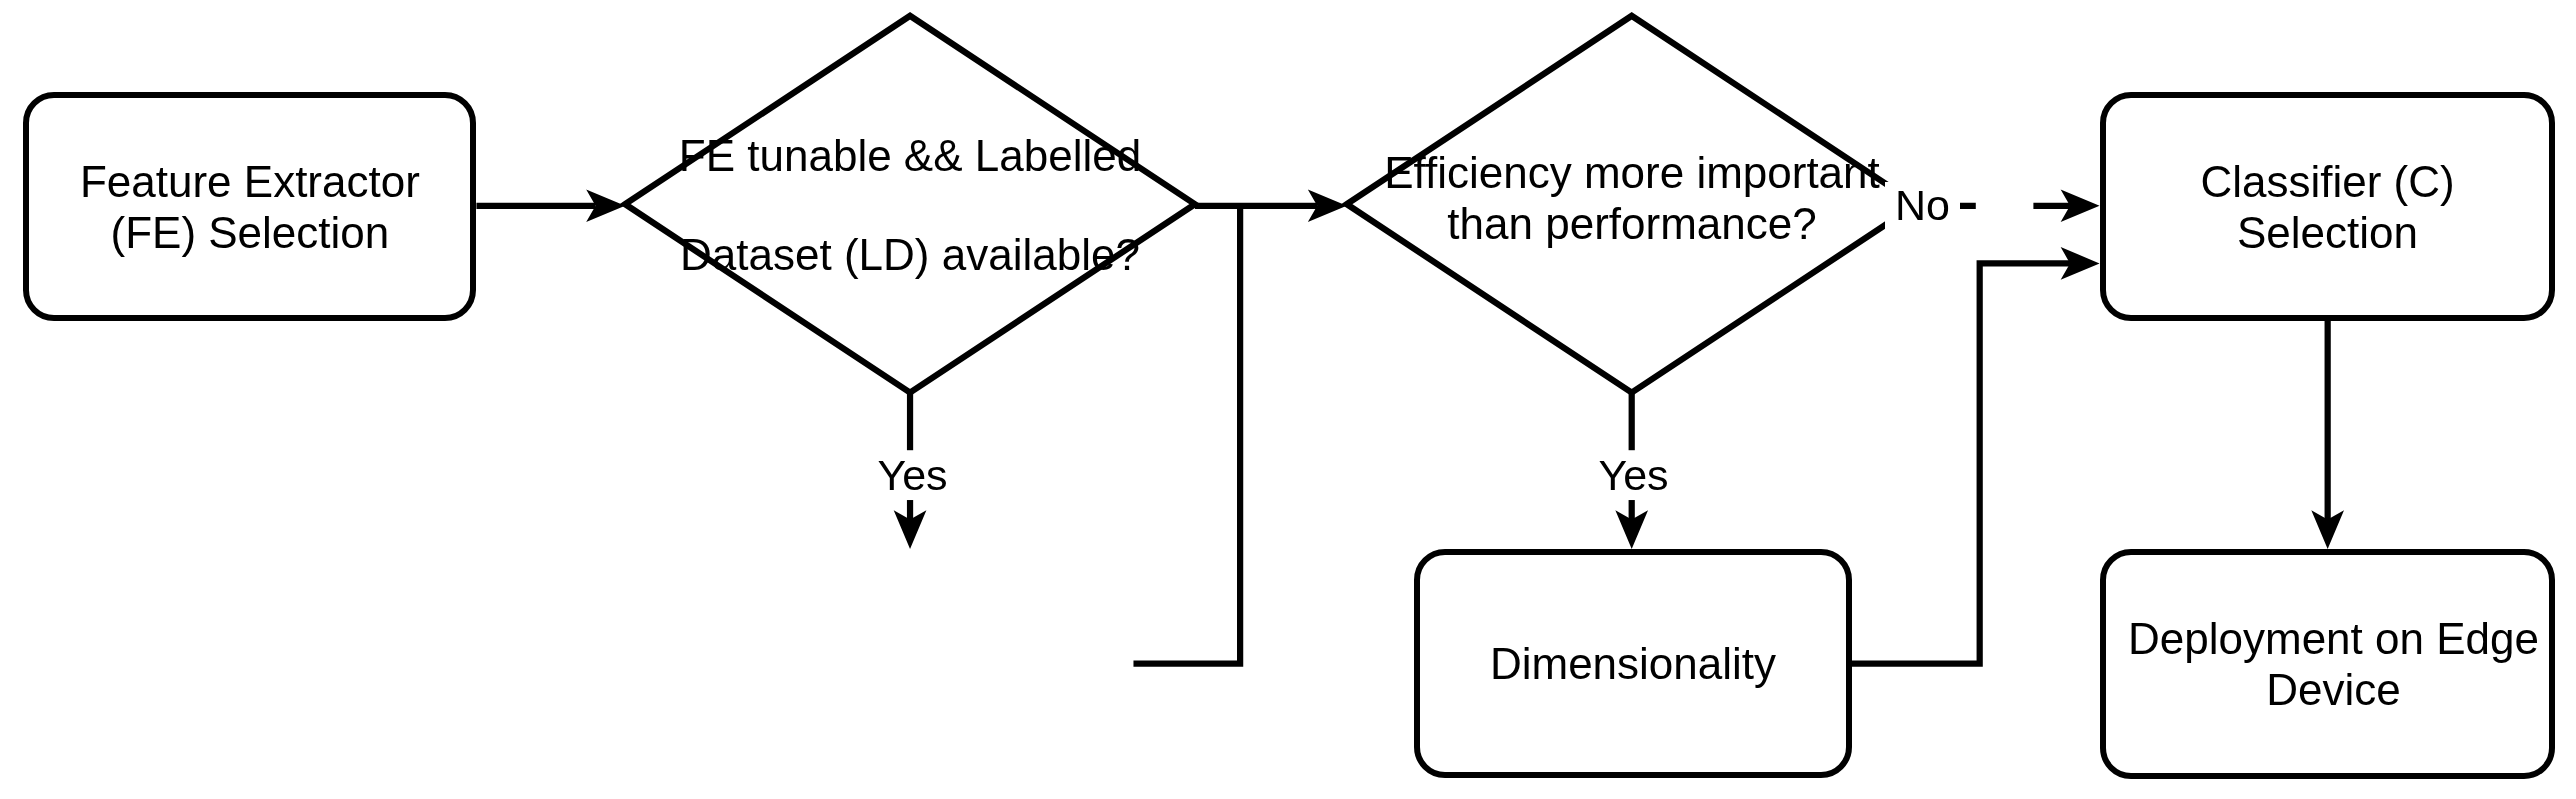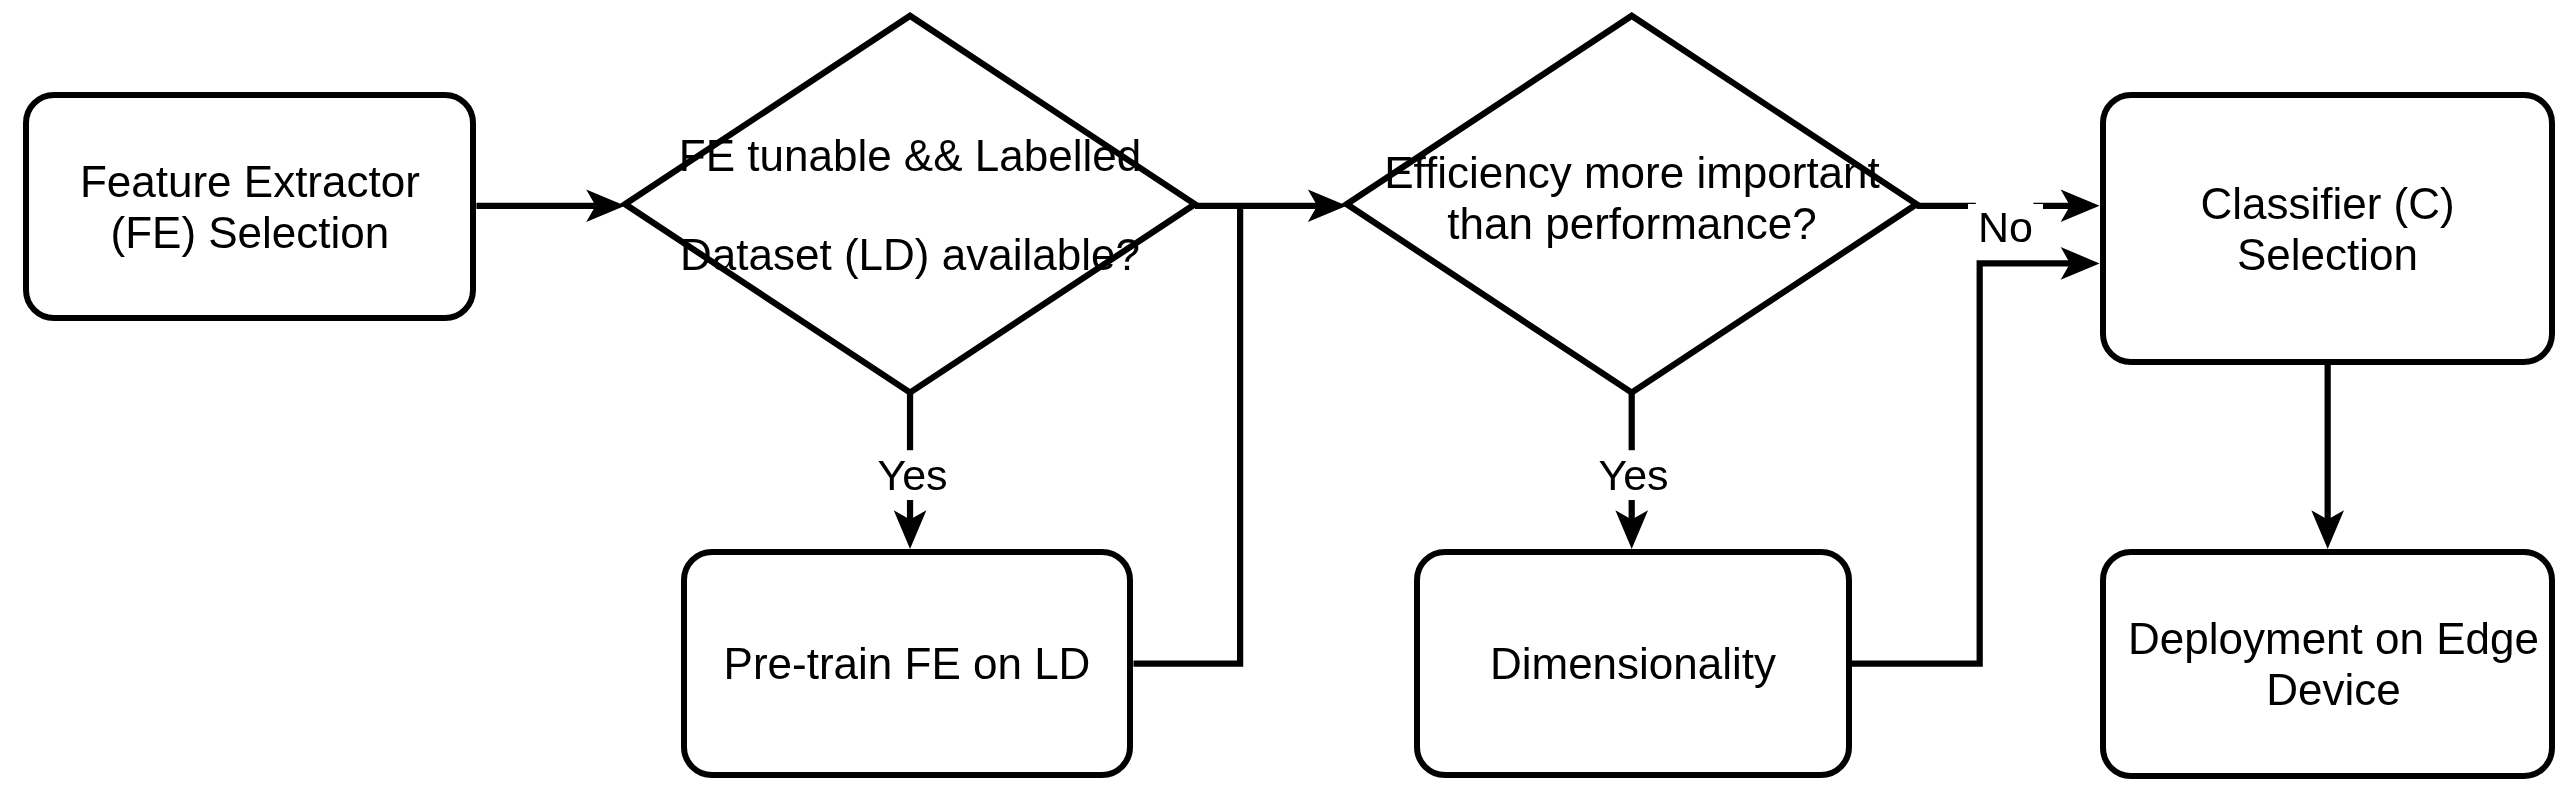--- a/index.html
+++ b/index.html
@@ -83,29 +83,26 @@
 
     <line x1="2990" y1="412" x2="2990" y2="670" stroke="#000000" stroke-width="8"></line>
     <polygon points="2990,705 2969,655 2990,667 3011,655" fill="#000000"></polygon>
   </svg>
 
   <div class="node" style="left:23.4px; top:92px; width:453px; height:229px;">
     <div>Feature Extractor</div>
     <div>(FE) Selection</div>
   </div>
 
-  <div class="node" style="left:681px; top:549px; width:452px; height:229px;">
-    <div>Pre-train FE on LD</div>
-  </div>
 
   <div class="node" style="left:1414px; top:549px; width:438px; height:229px;gap:19px;">
     <div>Dimensionality</div>
   </div>
 
-  <div class="node" style="left:2100px; top:92px; width:455px; height:273px;">
+  <div class="node" style="left:2100px; top:92px; width:455px; height:229px;">
     <div>Classifier (C)</div>
     <div>Selection</div>
   </div>
 
   <div class="node" style="left:2100px; top:549px; width:455px; height:230px;padding-left:12px;">
     <div>Deployment on Edge</div>
     <div>Device</div>
   </div>
 
   <div class="dtext" style="left:633px; top:153px; width:554px; height:103px;gap:48px;">
@@ -115,16 +112,16 @@
 
   <div class="dtext" style="left:1351px; top:146px; width:562px; height:103px;">
     <div>Efficiency more important</div>
     <div>than performance?</div>
   </div>
 
   <div class="edge-label" style="left:862px; top:452px; width:101px; height:47px;">Yes</div>
 
   <div class="edge-label" style="left:1583px; top:452px; width:101px; height:47px;">Yes</div>
 
-  <div class="edge-label" style="left:1968px; top:182px; width:75px; height:47px;margin-top:22px;">No</div>
+  <div class="edge-label" style="left:1885px; top:182px; width:75px; height:47px;">No</div>
 
 </div>
 
 
 </body></html>

